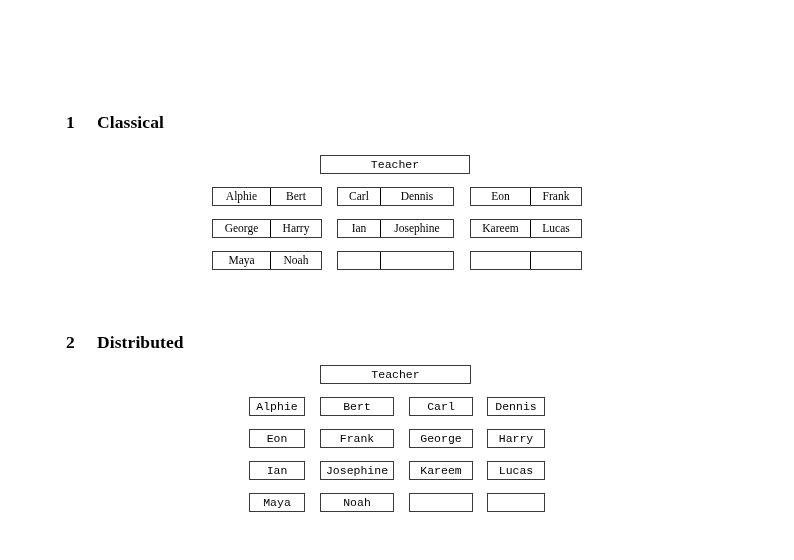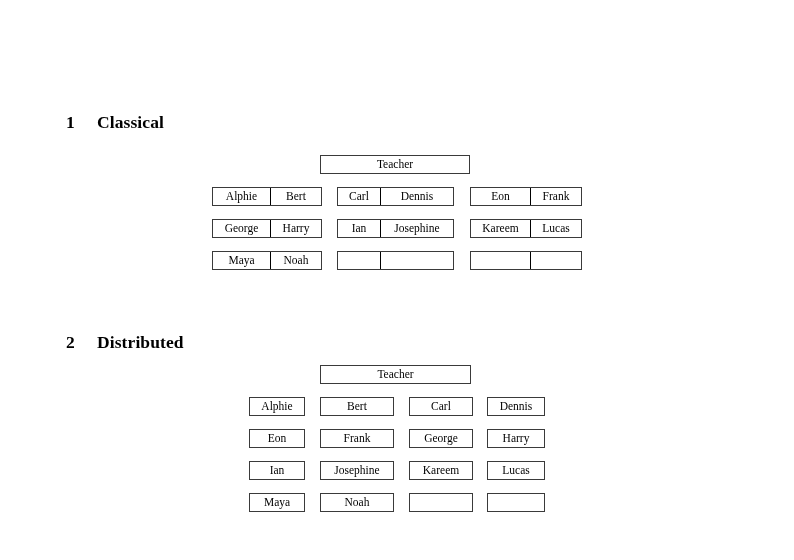--- a/index.html
+++ b/index.html
@@ -43,20 +43,21 @@
     position: absolute;
     box-sizing: border-box;
     border: 1px solid #3a3a3a;
     background: #ffffff;
     font-size: 11.5px;
     line-height: 1;
     display: flex;
     align-items: center;
     justify-content: center;
     white-space: nowrap;
+    font-family: Liberation Mono, monospace;
   }
 
   
   .s1-teacher {
     left: 320px;
     top: 107px;
     width: 150px;
     height: 19px;
   }
   

